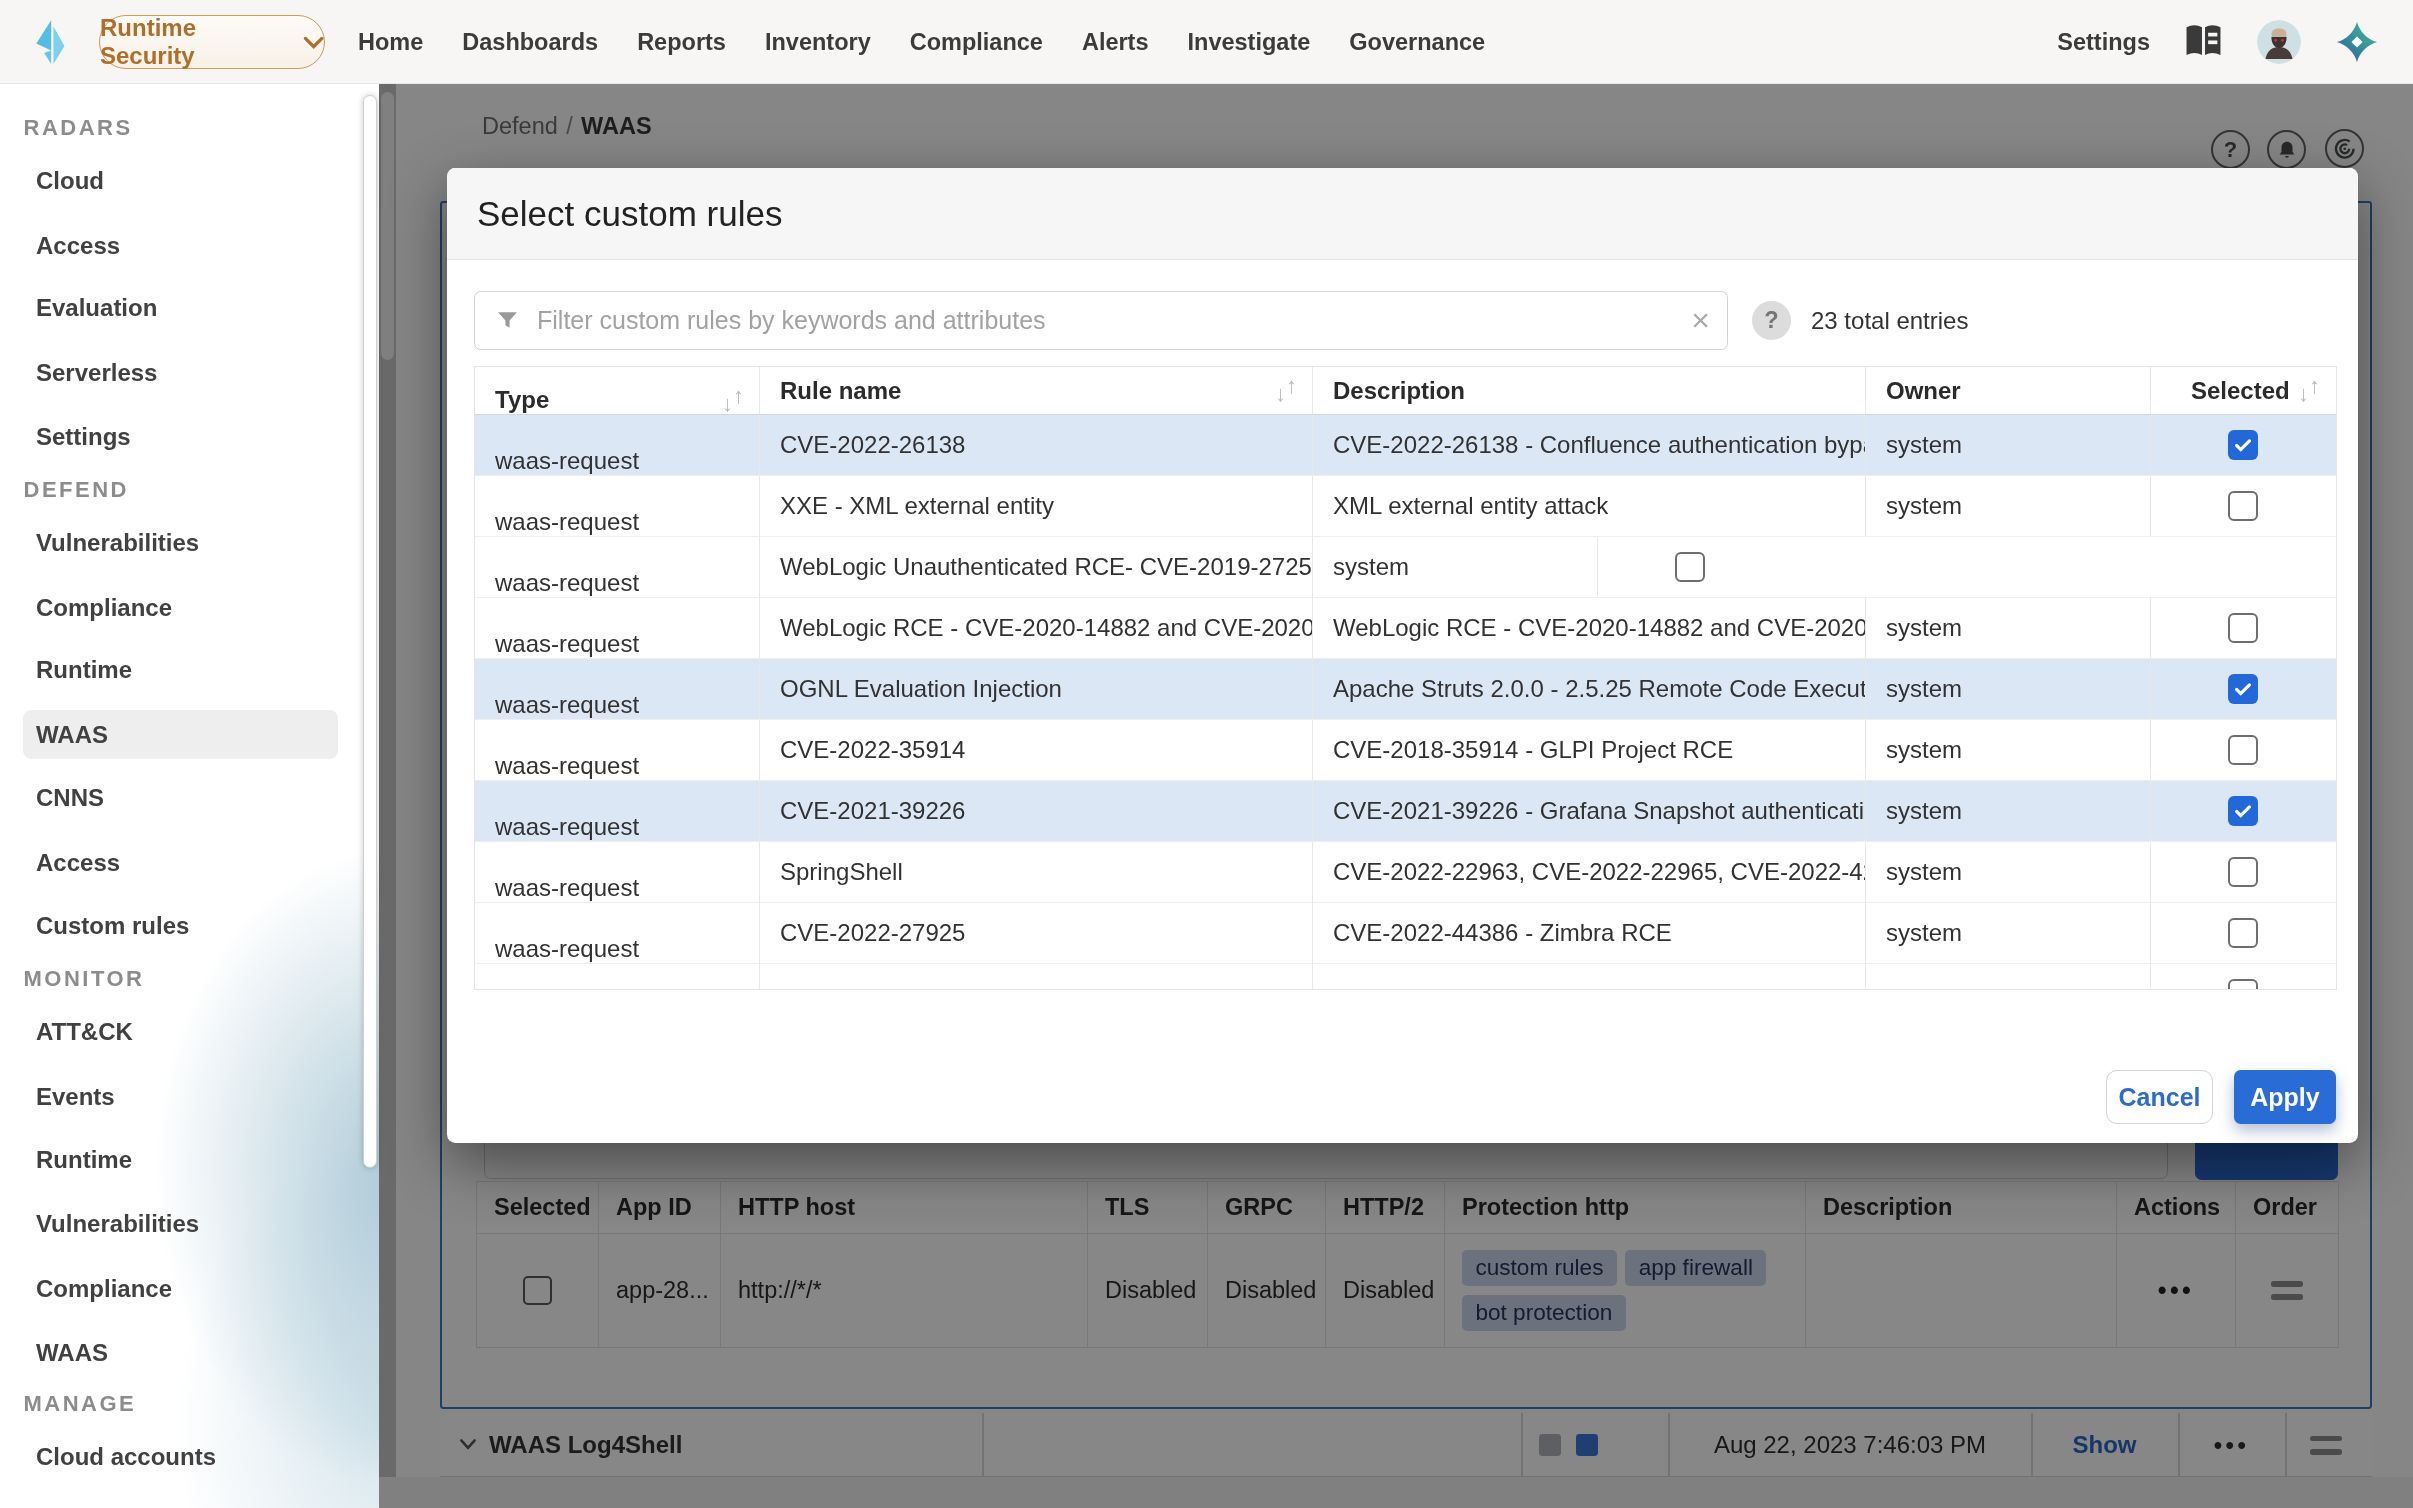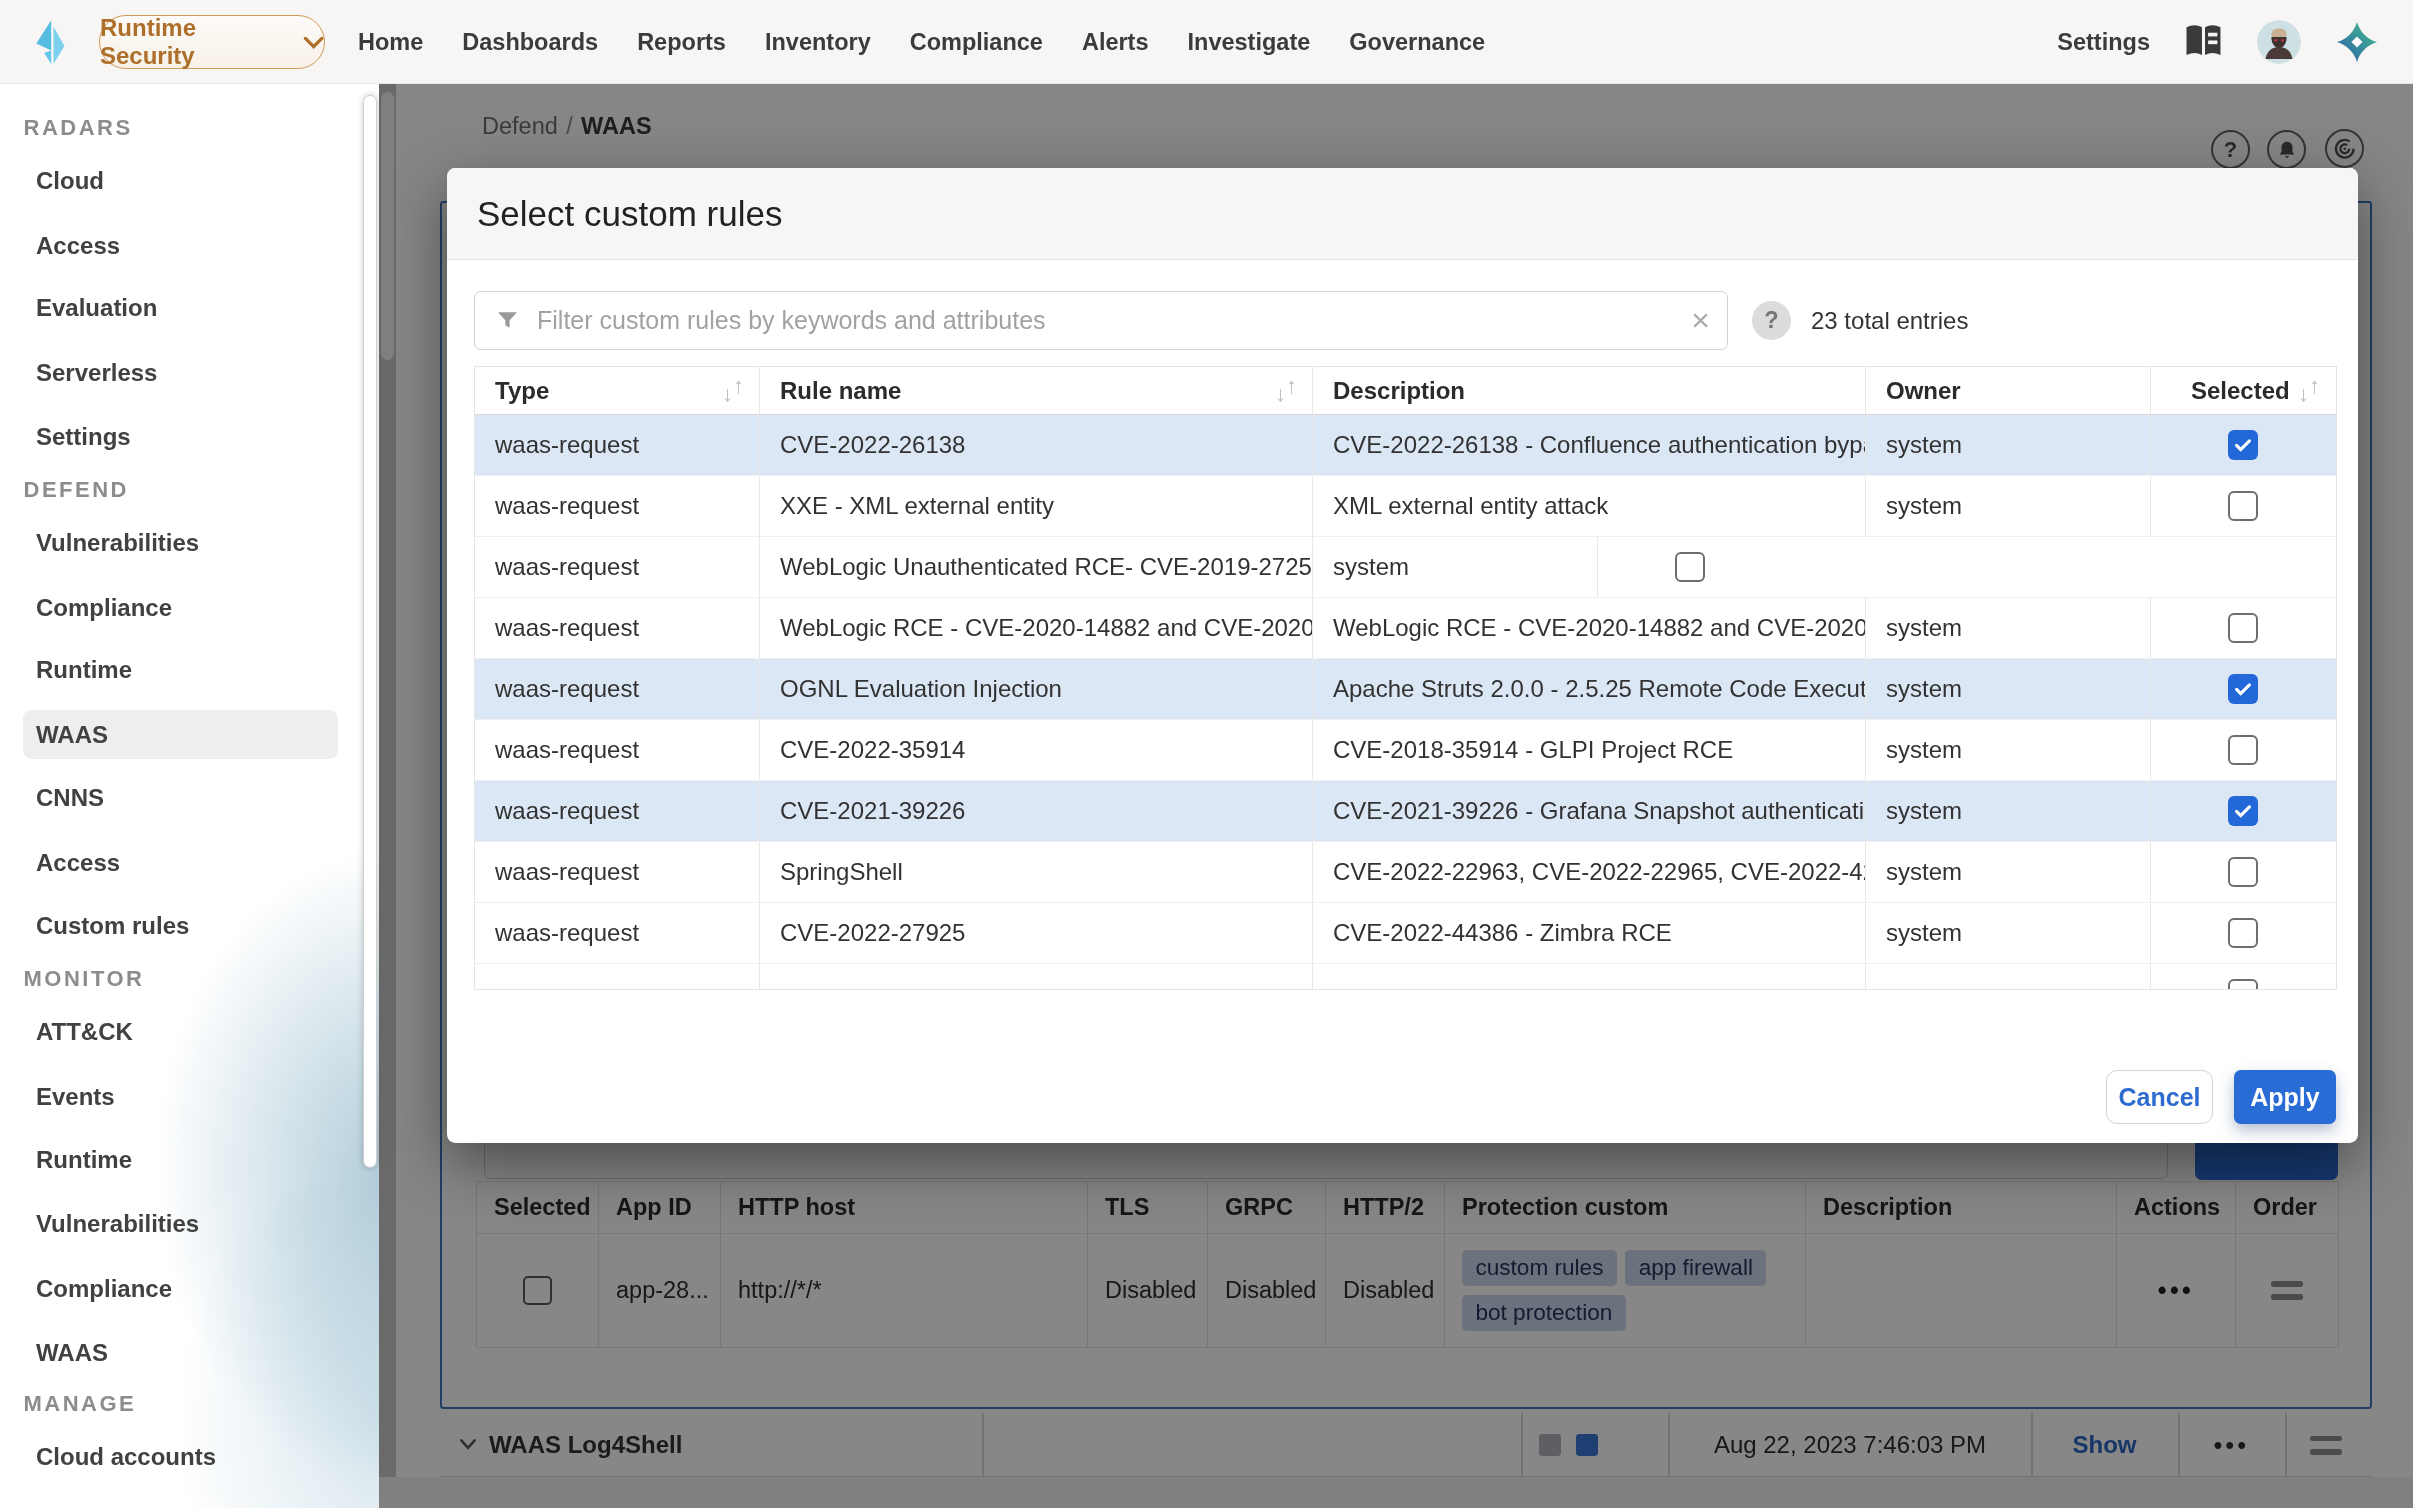--- a/index.html
+++ b/index.html
@@ -107,21 +107,21 @@
   #rules-table { position:absolute; left:27px; top:106px; width:1863px; height:624px;
     border:1.7px solid #e4e4e4; overflow:hidden; }
   .rt-row { display:flex; }
   .rt-cell { border-right:1.7px solid #e8e8e8; padding-left:20px; display:flex; align-items:center;
     font-size:24px; color:#323232; overflow:hidden; white-space:nowrap; }
   .rt-cell:last-child { border-right:none; }
   .rt-head .rt-cell { height:47px; font-weight:bold; color:#2b2b2b; }
   .rt-head { border-bottom:1.7px solid #d8d8d8; }
   .rt-body-row { height:61px; border-bottom:1.7px solid #efefef; }
   .rt-body-row.sel { background:#dce7f6; }
-  .k1{width:285px;} .k2{width:553px;} .k3{width:553px;} .k4{width:285px;} .k5{width:184px;}
+  .k1{width:285px;align-items:flex-end;} .k2{width:553px;} .k3{width:553px;} .k4{width:285px;} .k5{width:184px;}
   .k5.center { justify-content:center; padding-left:0; }
   .sort { margin-left:auto; margin-right:15px; color:#bdbdbd; font-size:22px; font-weight:normal; }
   .sort .up { display:inline-block; transform:translateY(-5px); }
   .sort .down { display:inline-block; transform:translateY(3.4px); }
   .cb { width:30px; height:30px; border-radius:5.9px; }
   .cb.unchecked { background:#fff; border:2.5px solid #6e6e6e; }
   .cb.checked { background:#2368d8; display:flex; align-items:center; justify-content:center; }
 
   #cancel-btn { position:absolute; left:1659px; top:810px; width:107px; height:54px; background:#fff;
     border:1.7px solid #d4d4d4; border-radius:11px; color:#2e6bcf; font-size:25px; font-weight:600;
@@ -242,21 +242,21 @@
     <div id="add-app-btn"></div>
 
     <div id="apps-table">
       <div class="at-row at-head">
         <div class="at-cell c1">Selected</div>
         <div class="at-cell c2">App ID</div>
         <div class="at-cell c3">HTTP host</div>
         <div class="at-cell c4">TLS</div>
         <div class="at-cell c5">GRPC</div>
         <div class="at-cell c6">HTTP/2</div>
-        <div class="at-cell c7">Protection custom</div>
+        <div class="at-cell c7">Protection http</div>
         <div class="at-cell c8">Description</div>
         <div class="at-cell c9">Actions</div>
         <div class="at-cell c10">Order</div>
       </div>
       <div class="at-row at-body">
         <div class="at-cell c1 center">
             <div class="bg-checkbox"></div>
           </div>
         <div class="at-cell c2">app-28...</div>
         <div class="at-cell c3">http://*/*</div>

